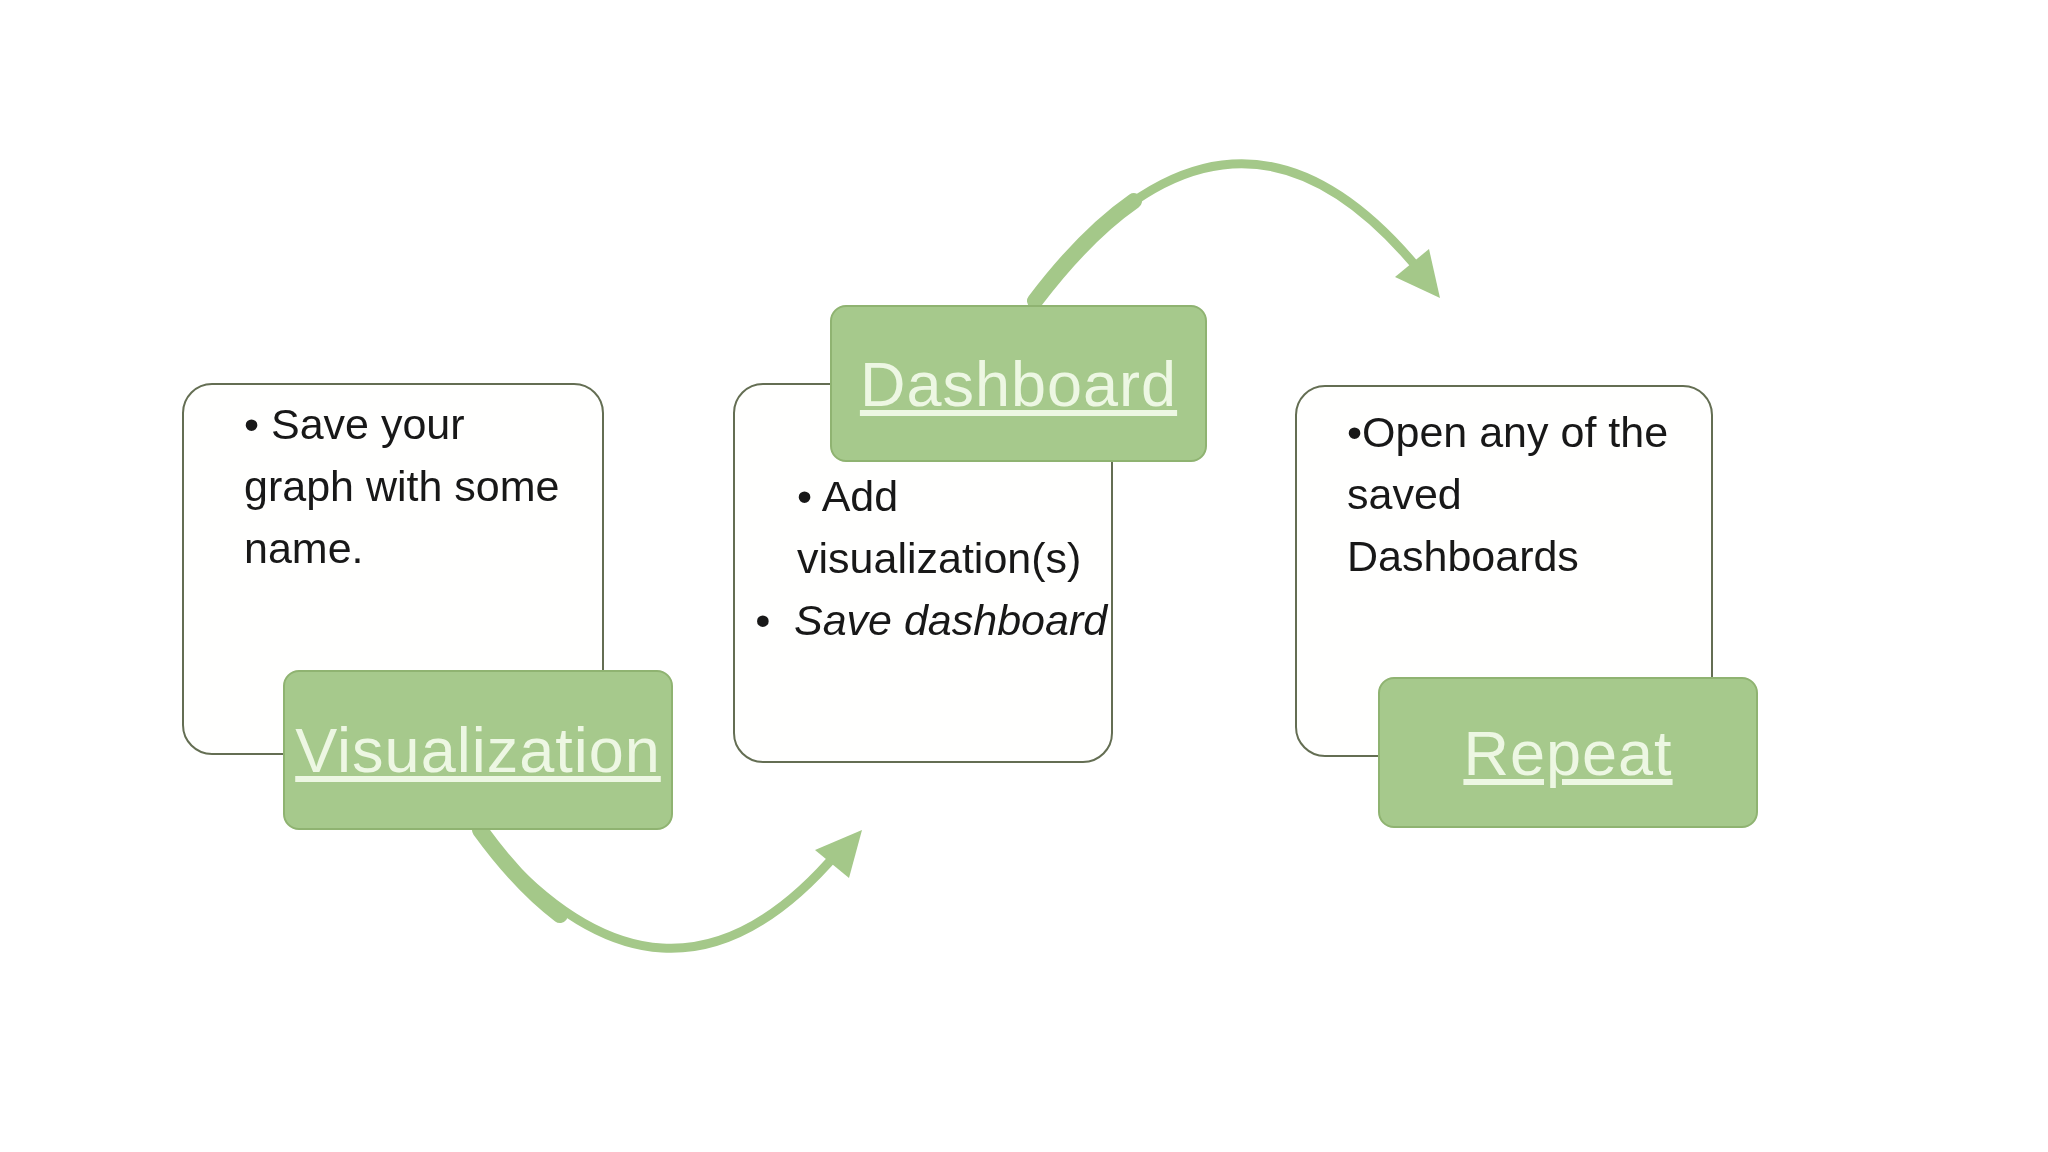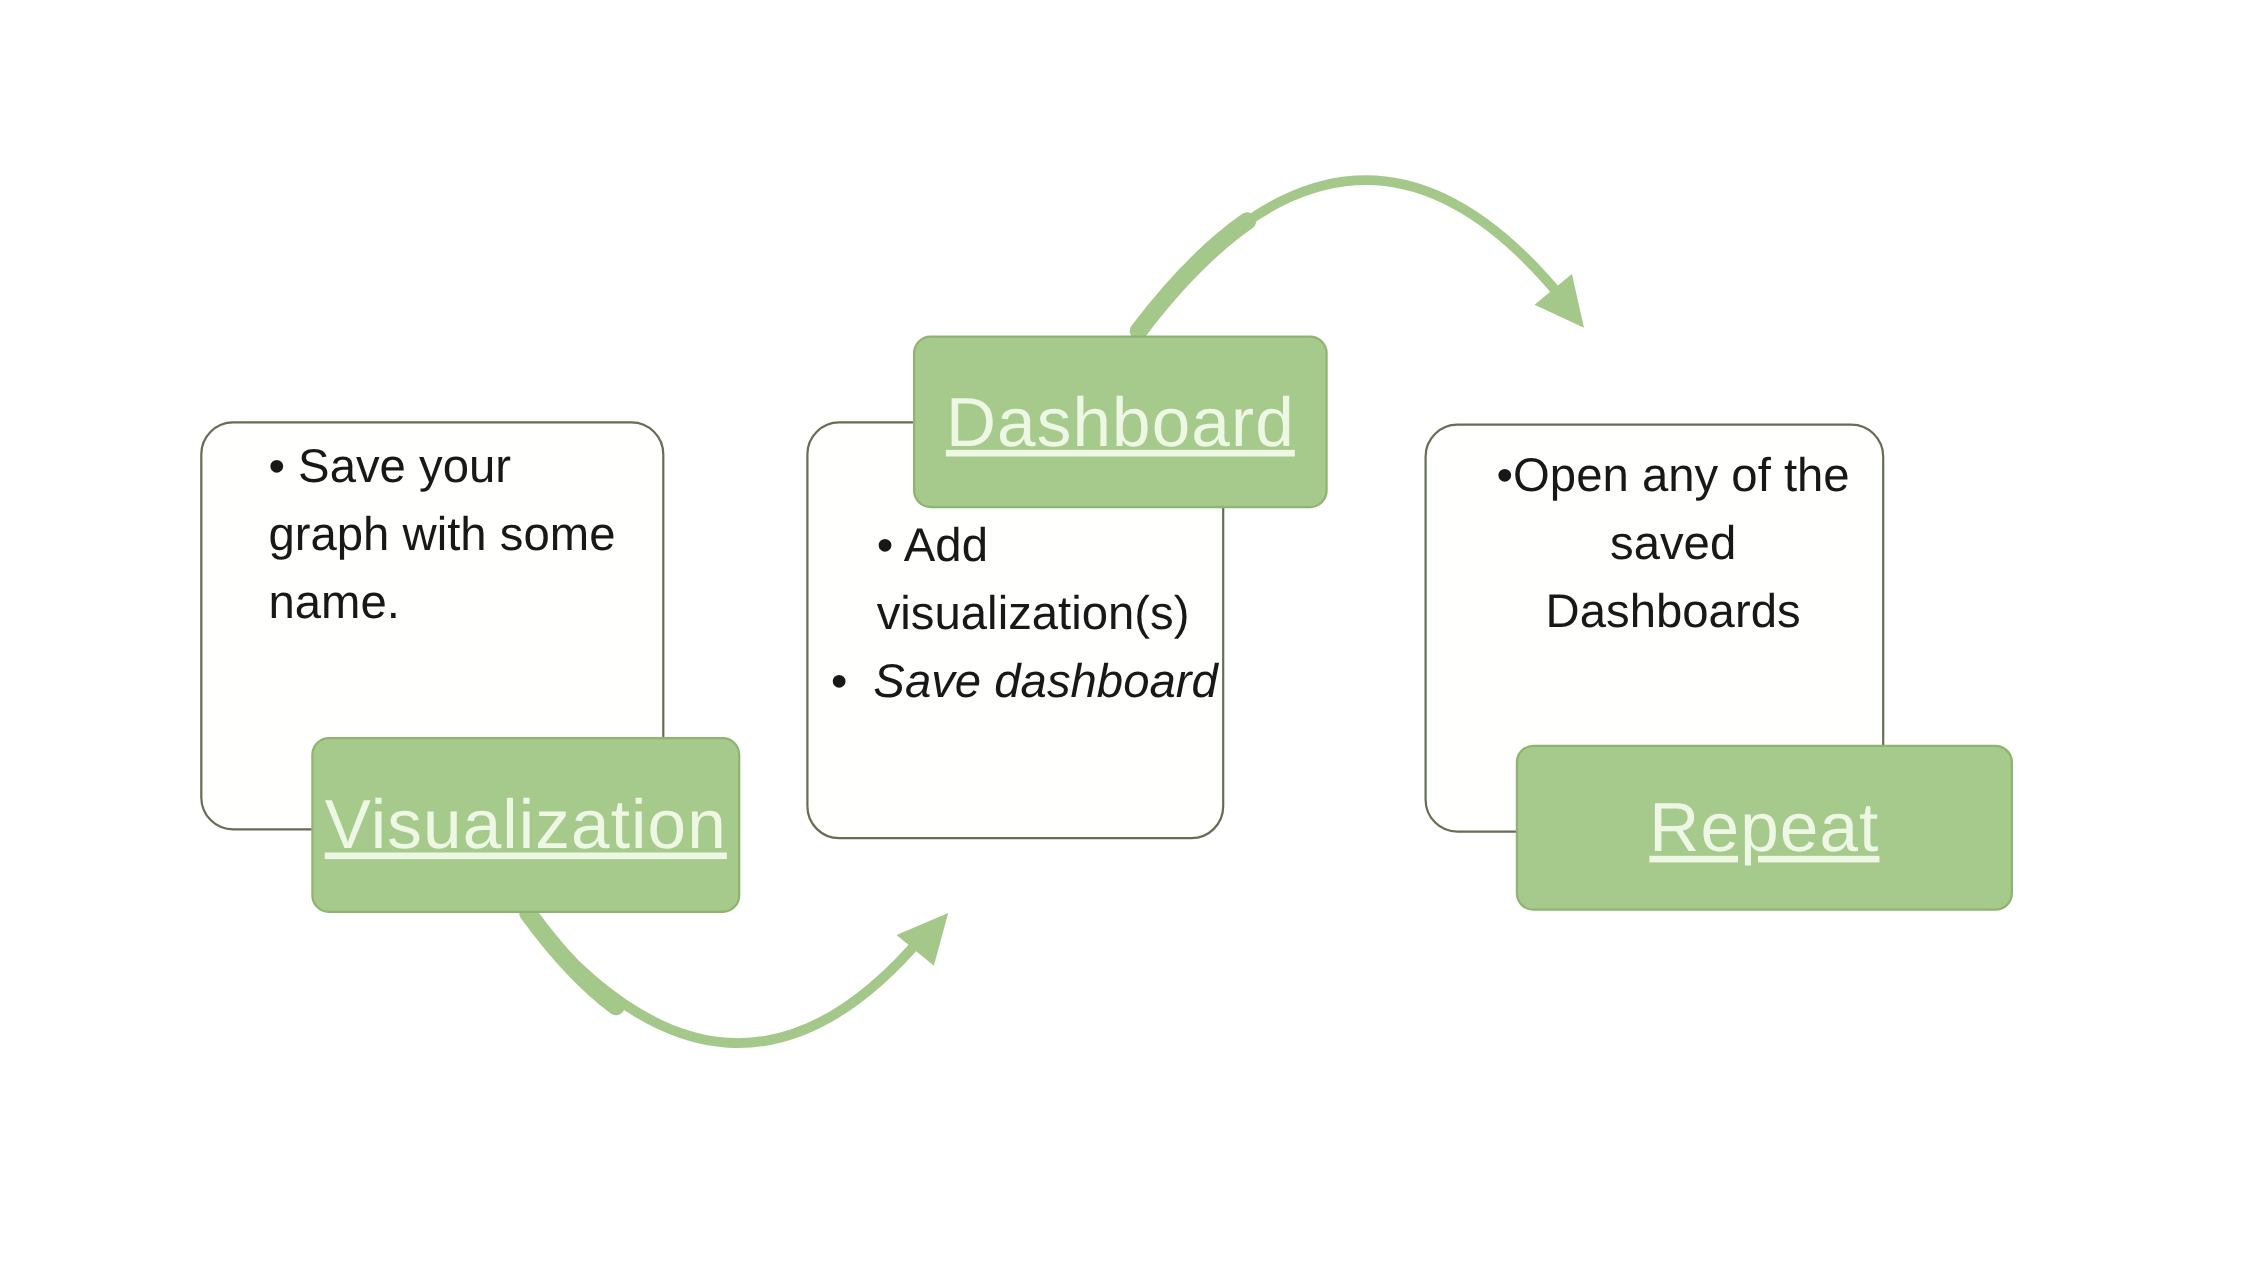--- a/index.html
+++ b/index.html
@@ -22,39 +22,39 @@
     border:2px solid #646e53;
     border-radius:30px;
     box-sizing:border-box;
     color:#181818;
     font-size:43px;
     line-height:62px;
   }
   .note .nline{white-space:pre;}
   #note1{left:182px;top:383px;width:422px;height:372px;padding:8px 20px 0 60px;}
   #note2{left:733px;top:383px;width:380px;height:380px;padding:80px 10px 0 0;}
-  #note3{left:1295px;top:385px;width:418px;height:372px;padding:14px 16px 0 50px;text-align:center;}
+  #note3{left:1295px;top:385px;width:418px;height:372px;padding:14px 16px 0 50px;}
   .ind-a{margin-left:62px;}
   .ind-b{margin-left:20px;font-style:italic;}
 
   .label{
     position:absolute;
     background:#a6c98c;
     border:2px solid #8fb371;
     border-radius:16px;
     box-sizing:border-box;
     display:flex;align-items:center;justify-content:center;
     color:#edf7e3;
     font-size:63px;
     letter-spacing:1px;
     text-decoration:underline;
   }
   #label1{left:283px;top:670px;width:390px;height:160px;}
   #label2{left:830px;top:305px;width:377px;height:157px;}
-  #label3{left:1378px;top:677px;width:452px;height:151px;}
+  #label3{left:1378px;top:677px;width:380px;height:151px;}
 </style>
 </head>
 <body>
 
 <div class="stage">
 
   <svg class="arrows" viewBox="0 0 2048 1152" xmlns="http://www.w3.org/2000/svg">
 
     <g>
       <path class="arc arc-main" d="M 1035 300 Q 1235 40 1424 276"></path>

